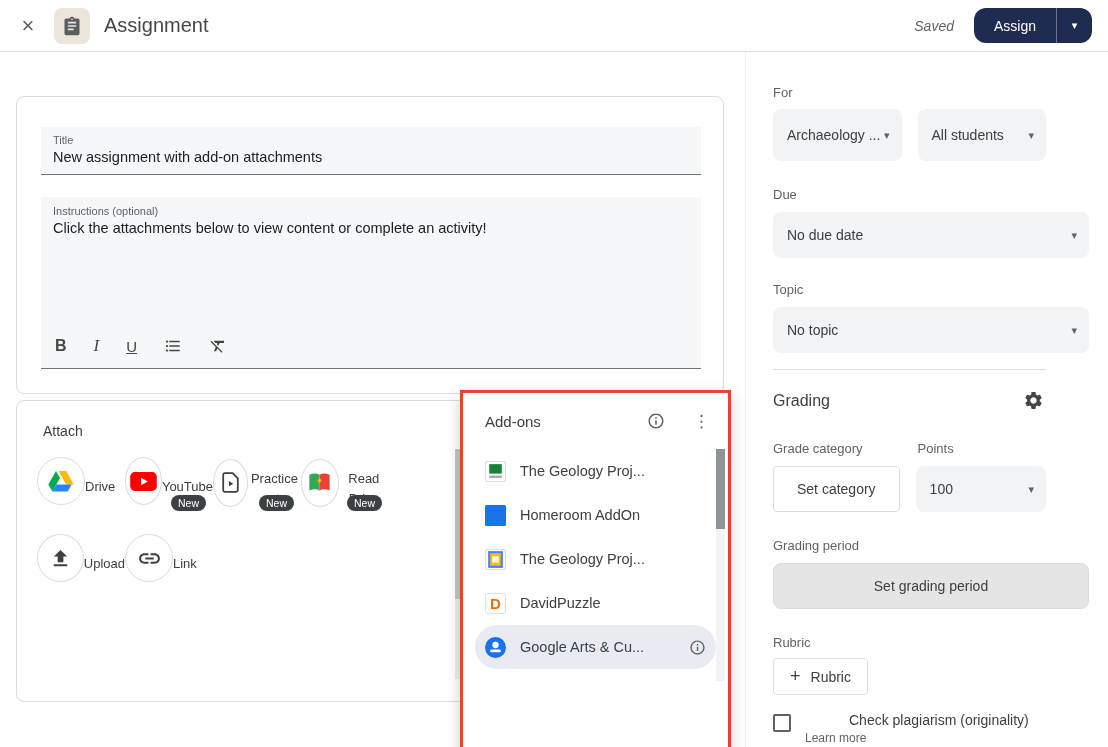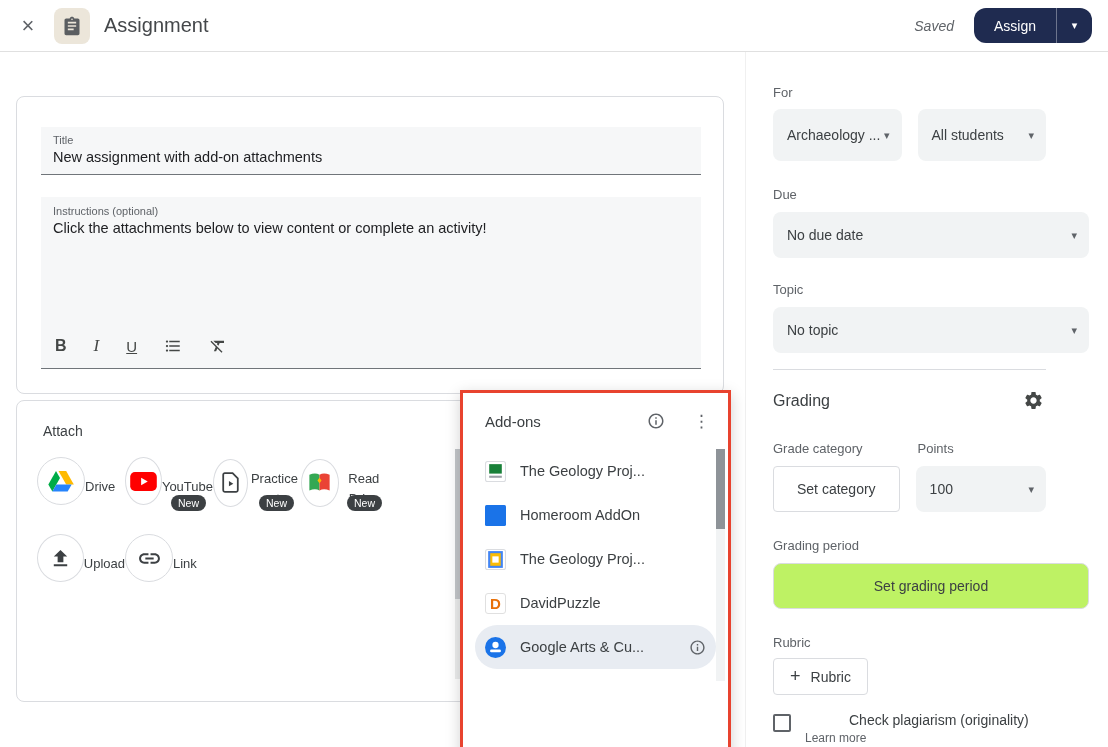--- a/index.html
+++ b/index.html
@@ -88,21 +88,21 @@
   .grading-row { display:flex; align-items:center; justify-content:space-between; margin-top:18px; }
   .grading-title { font-size:16px; font-weight:500; color:#3c4043; }
   .twocol-labels { display:flex; margin-top:28px; }
   .twocol-labels .sb-label { width:150px; }
   .twocol-labels .sb-label + .sb-label { margin-left:16px; }
   .twocol-fields { display:flex; gap:16px; }
   .outline-field { margin-top:10px; width:150px; height:46px; border:1px solid #dadce0; border-radius:4px;
                    background:#fff; display:flex; align-items:center; justify-content:center; font-size:14px;
                    color:#3c4043; cursor:pointer; font-family:inherit; }
   .wide-btn { margin-top:10px; width:316px; height:46px; border:1px solid #dadce0; border-radius:8px;
-              background:#bef264; font-size:14px; font-weight:500; color:#3c4043; cursor:pointer; font-family:inherit; }
+              background:#e5e5e5; font-size:14px; font-weight:500; color:#3c4043; cursor:pointer; font-family:inherit; }
   .rubric-btn { margin-top:8px; height:37px; border:1px solid #dadce0; border-radius:4px; background:#fff;
                 display:inline-flex; align-items:center; gap:10px; padding:0 16px; font-size:14px;
                 font-weight:500; color:#3c4043; cursor:pointer; font-family:inherit; }
   .rubric-btn .plus { font-size:18px; font-weight:400; color:#3c4043; }
   .plag-row { display:flex; gap:14px; margin-top:17px; align-items:flex-start; }
   .checkbox { width:18px; height:18px; border:2px solid #5f6368; border-radius:2px; background:#fff;
               cursor:pointer; margin-top:2px; flex:0 0 18px; }
   .plag-label { font-size:14px; color:#3c4043;margin-left:44px; }
   .learn-more { font-size:12px; color:#5f6368; margin-top:3px; cursor:pointer; display:inline-block; }
   .mt26 { margin-top:26px; } .mt24 { margin-top:24px; }

